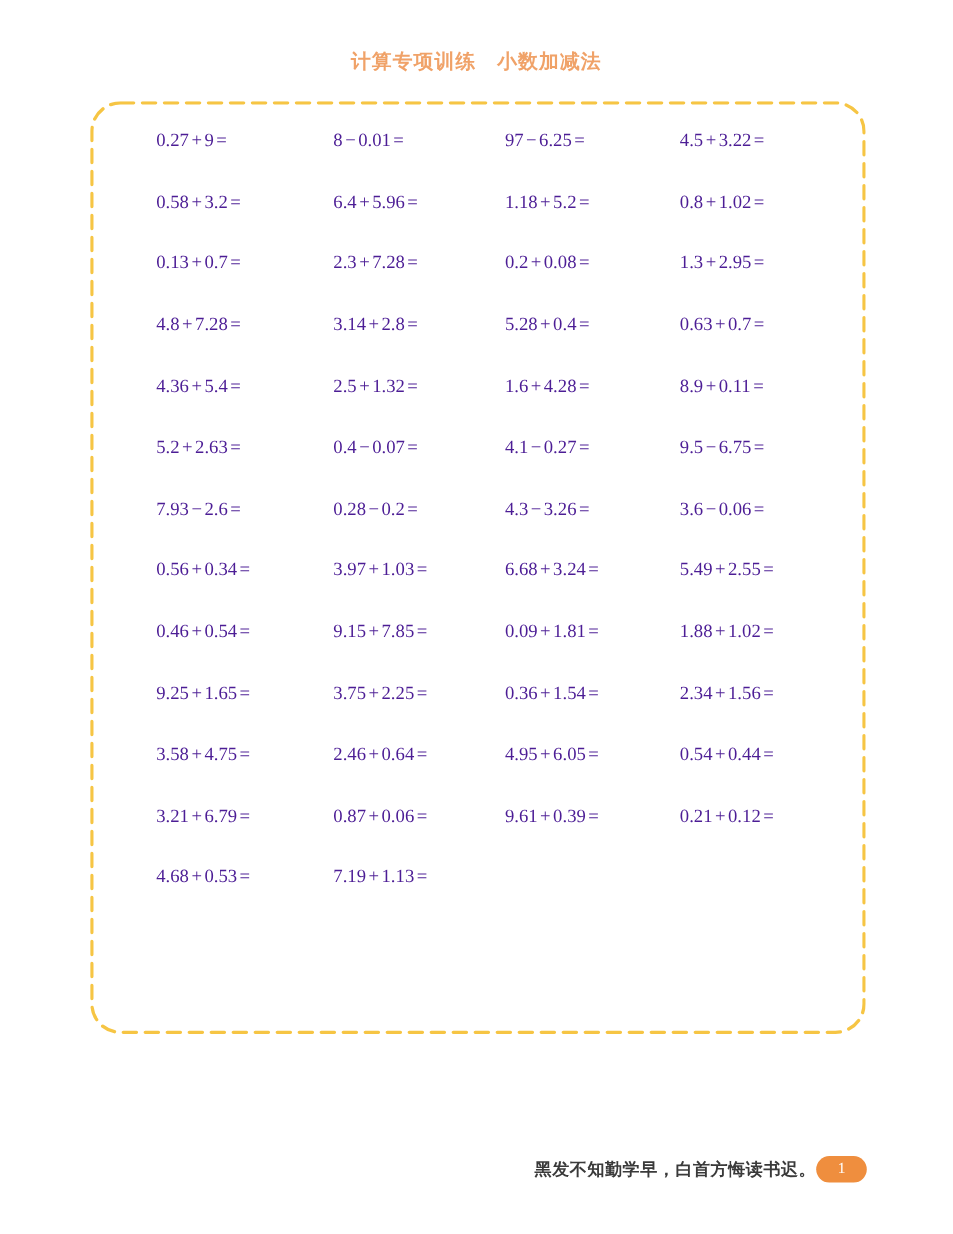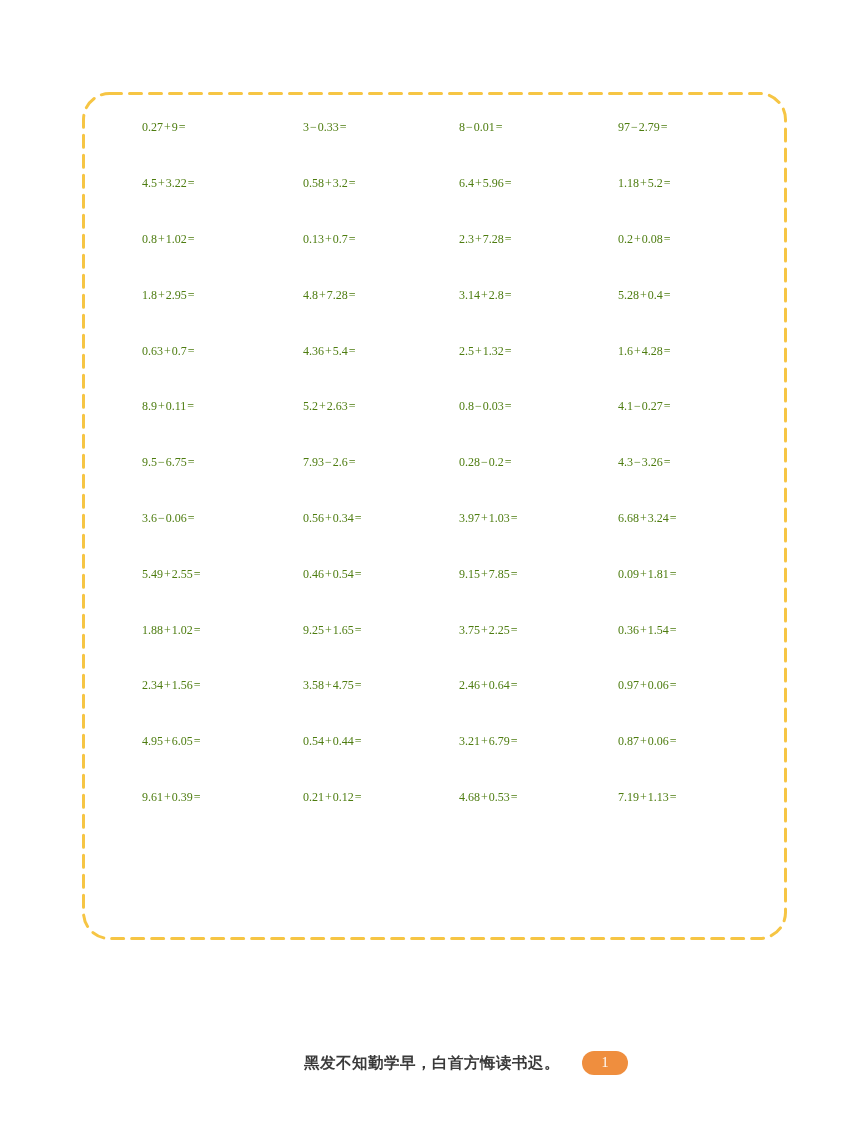--- a/index.html
+++ b/index.html
@@ -32,33 +32,32 @@
     position:absolute;
     left:0;top:8px;right:0;
     display:grid;
     grid-template-columns:161px 156px 159px 1fr;
     grid-auto-rows:55.8px;
     padding-left:60px;
   }
   .cell{
     display:flex;
     align-items:center;
-    font-size:12px;
-    color:#4d7c0f;
+    font-size:17px;
+    color:#4c1d95;
     word-spacing:-2px;
     white-space:nowrap;
   }
   .footer{
     position:absolute;
     top:1051px;left:0;
-    width:628px;
+    width:788px;
     display:flex;
     justify-content:flex-end;
     align-items:center;
-    gap:22px;
   }
   .footer-text{
     font-size:15.5px;
     font-weight:600;
     color:#3a3a3a;
     letter-spacing:0.5px;
   }
   .page-pill{
     width:46px;height:24px;
     border-radius:12px;
@@ -68,71 +67,70 @@
     display:flex;
     align-items:center;
     justify-content:center;
   }
 </style>
 </head>
 <body>
 
 <div class="page">
 
+  <div class="title">计算专项训练　小数加减法</div>
 
   <div class="worksheet-box">
     <svg class="border-svg" viewBox="0 0 705 848" xmlns="http://www.w3.org/2000/svg">
       <rect x="1.5" y="1.5" width="702" height="845" rx="26" ry="26" fill="none" stroke="#F6C544" stroke-width="3" stroke-dasharray="12 8" stroke-linecap="round"></rect>
     </svg>
 
     <div class="problems-grid">
         <div class="cell">0.27 + 9 =</div>
-        <div class="cell">3 − 0.33 =</div>
         <div class="cell">8 − 0.01 =</div>
-        <div class="cell">97 − 2.79 =</div>
+        <div class="cell">97 − 6.25 =</div>
         <div class="cell">4.5 + 3.22 =</div>
         <div class="cell">0.58 + 3.2 =</div>
         <div class="cell">6.4 + 5.96 =</div>
         <div class="cell">1.18 + 5.2 =</div>
         <div class="cell">0.8 + 1.02 =</div>
         <div class="cell">0.13 + 0.7 =</div>
         <div class="cell">2.3 + 7.28 =</div>
         <div class="cell">0.2 + 0.08 =</div>
-        <div class="cell">1.8 + 2.95 =</div>
+        <div class="cell">1.3 + 2.95 =</div>
         <div class="cell">4.8 + 7.28 =</div>
         <div class="cell">3.14 + 2.8 =</div>
         <div class="cell">5.28 + 0.4 =</div>
         <div class="cell">0.63 + 0.7 =</div>
         <div class="cell">4.36 + 5.4 =</div>
         <div class="cell">2.5 + 1.32 =</div>
         <div class="cell">1.6 + 4.28 =</div>
         <div class="cell">8.9 + 0.11 =</div>
         <div class="cell">5.2 + 2.63 =</div>
-        <div class="cell">0.8 − 0.03 =</div>
+        <div class="cell">0.4 − 0.07 =</div>
         <div class="cell">4.1 − 0.27 =</div>
         <div class="cell">9.5 − 6.75 =</div>
         <div class="cell">7.93 − 2.6 =</div>
         <div class="cell">0.28 − 0.2 =</div>
         <div class="cell">4.3 − 3.26 =</div>
         <div class="cell">3.6 − 0.06 =</div>
         <div class="cell">0.56 + 0.34 =</div>
         <div class="cell">3.97 + 1.03 =</div>
         <div class="cell">6.68 + 3.24 =</div>
         <div class="cell">5.49 + 2.55 =</div>
         <div class="cell">0.46 + 0.54 =</div>
         <div class="cell">9.15 + 7.85 =</div>
         <div class="cell">0.09 + 1.81 =</div>
         <div class="cell">1.88 + 1.02 =</div>
         <div class="cell">9.25 + 1.65 =</div>
         <div class="cell">3.75 + 2.25 =</div>
         <div class="cell">0.36 + 1.54 =</div>
         <div class="cell">2.34 + 1.56 =</div>
         <div class="cell">3.58 + 4.75 =</div>
         <div class="cell">2.46 + 0.64 =</div>
-        <div class="cell">0.97 + 0.06 =</div>
         <div class="cell">4.95 + 6.05 =</div>
         <div class="cell">0.54 + 0.44 =</div>
         <div class="cell">3.21 + 6.79 =</div>
         <div class="cell">0.87 + 0.06 =</div>
         <div class="cell">9.61 + 0.39 =</div>
         <div class="cell">0.21 + 0.12 =</div>
         <div class="cell">4.68 + 0.53 =</div>
         <div class="cell">7.19 + 1.13 =</div>
       </div>
   </div>

